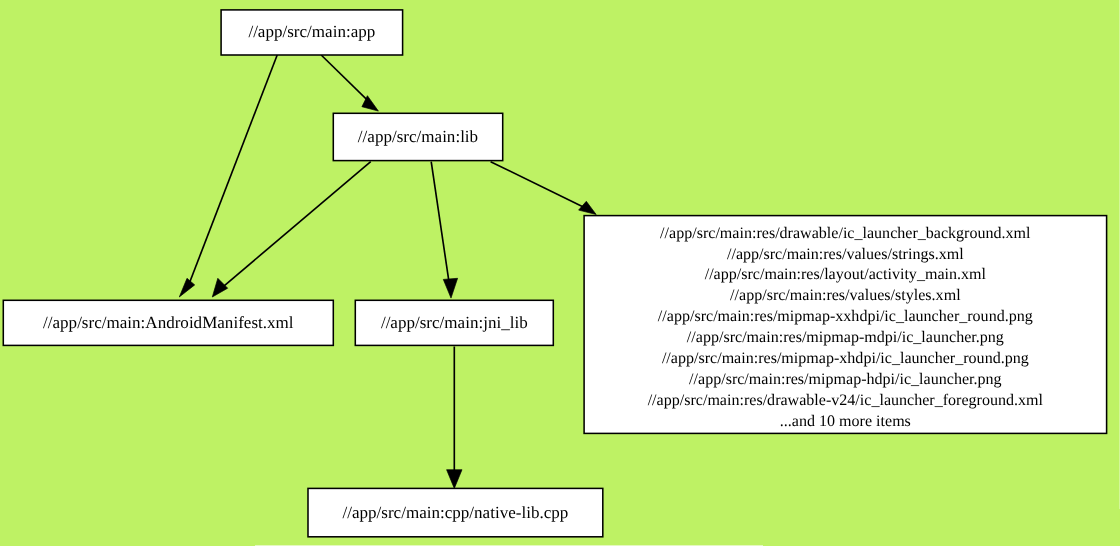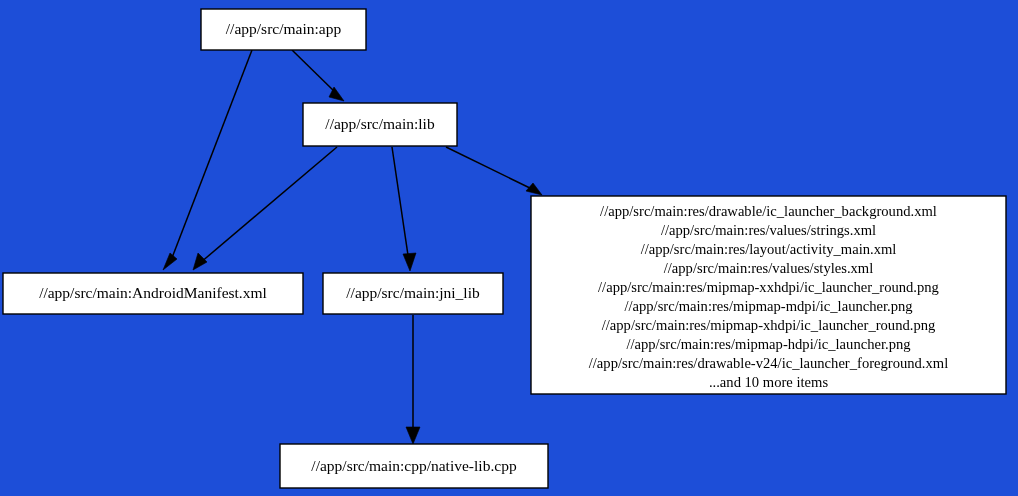--- a/index.html
+++ b/index.html
@@ -4,21 +4,21 @@
 <style>
   html, body {
     margin: 0;
     padding: 0;
     background: #ffffff;
   }
   #graph-root {
     position: relative;
     width: 1018px;
     height: 496px;
-    background: #1d4ed8;
+    background: #bef264;
     font-family: "Liberation Serif", "DejaVu Serif", serif;
     overflow: hidden;
   }
   svg#graph-canvas {
     position: absolute;
     top: 0;
     left: 0;
     width: 1018px;
     height: 496px;
     display: block;

